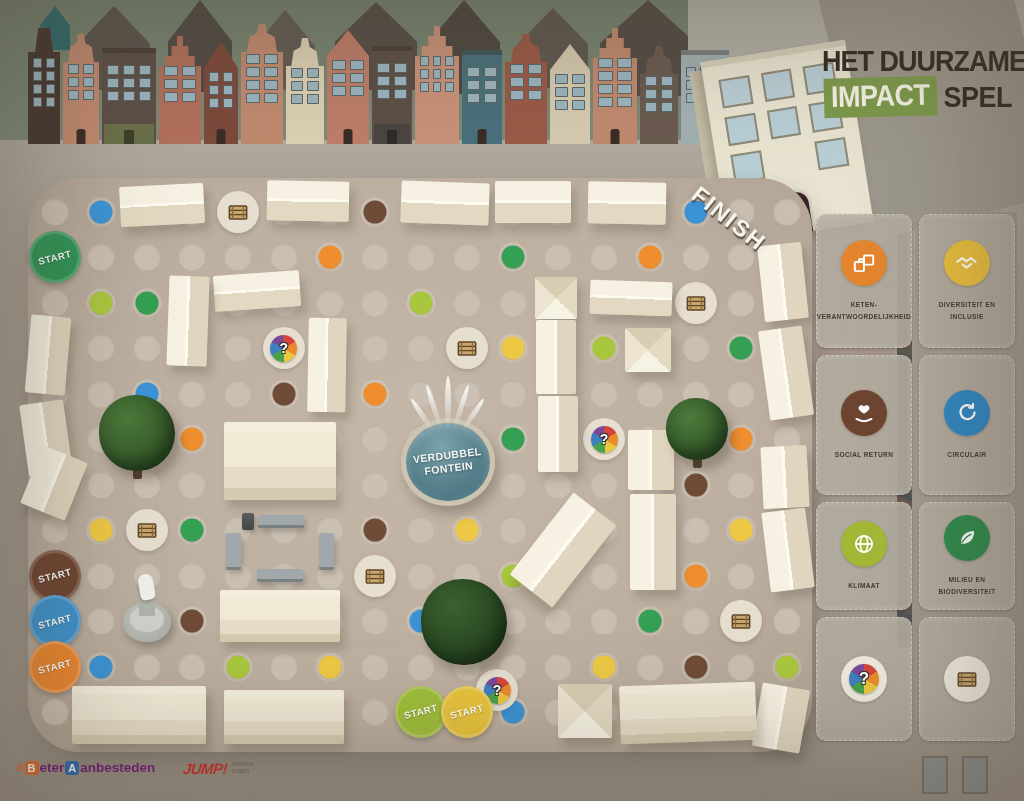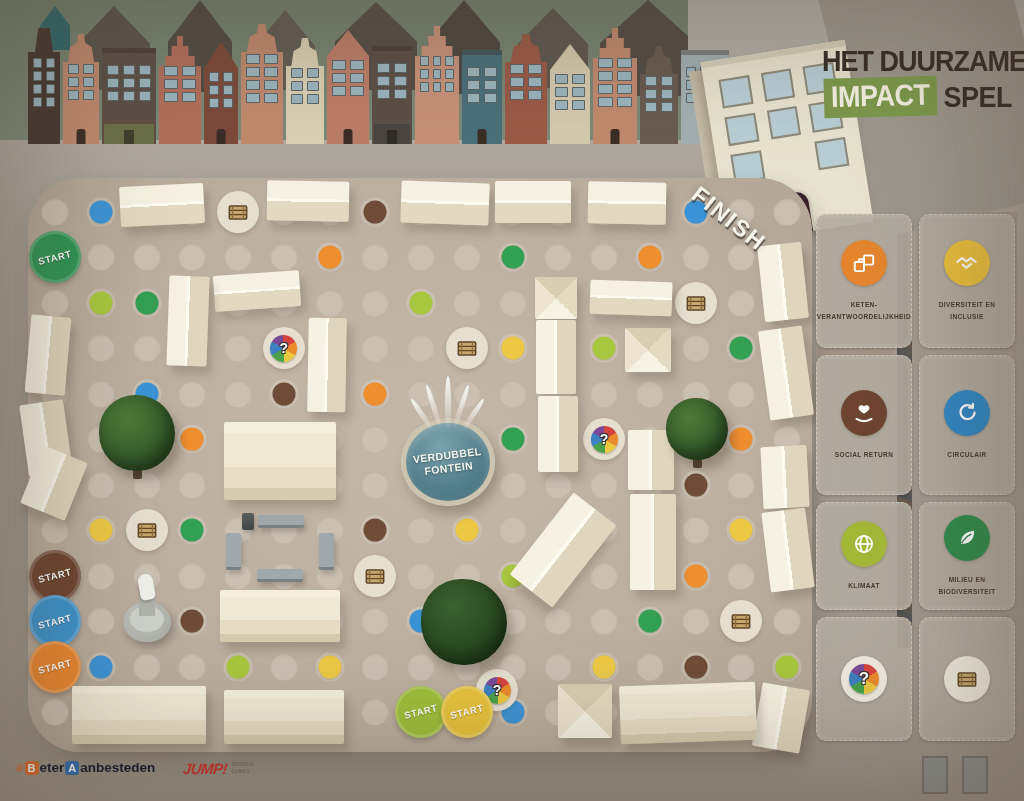--- a/index.html
+++ b/index.html
@@ -87,21 +87,21 @@
   .card-label{font-size:6.5px;font-weight:800;letter-spacing:.4px;color:#463a2e;text-align:center;line-height:1.8;}
   .wheel{width:30px;height:30px;border-radius:50%;background:conic-gradient(#d5443c 0 60deg,#e98a2b 60deg 120deg,#e9c73f 120deg 180deg,#49a149 180deg 240deg,#3d7fc1 240deg 300deg,#7a4a98 300deg 360deg);display:flex;align-items:center;justify-content:center;box-shadow:0 1px 2px rgba(0,0,0,.3);}
   .wheel .q{font-size:17px;font-weight:800;color:#fff;text-shadow:1px 1px 0 #333,-1px 1px 0 #333,1px -1px 0 #333,-1px -1px 0 #333;}
   .special .wheel{width:27px;height:27px;}
   .special .wheel .q{font-size:14px;}
 
   
   #footer{position:absolute;left:16px;top:760px;display:flex;gap:28px;align-items:flex-start;z-index:12;}
   #beter{display:flex;align-items:center;gap:1px;font-size:13.5px;font-weight:800;}
   #beter .hash{color:#dd6b2d;}
-  #beter .txt-blue{color:#0f172a;text-align:right;}
+  #beter .txt-blue{color:#701a75;text-align:right;}
   #beter .box-orange,#beter .box-blue{width:14px;height:14px;border-radius:3px;color:#fff;font-size:11px;display:inline-flex;align-items:center;justify-content:center;}
   #beter .box-orange{background:#dd6b2d;}
   #beter .box-blue{background:#2e6cb0;}
   #jump{display:flex;align-items:center;gap:4px;}
   .jump-text{font-style:italic;font-weight:800;font-size:15px;color:#c9302a;transform:skewX(-6deg);letter-spacing:-.5px;}
   .jump-sub{font-size:4.5px;color:#6f695e;font-weight:700;line-height:1.4;letter-spacing:.3px;}
 
   #vignette{position:absolute;inset:0;box-shadow:inset 0 0 140px 30px rgba(75,62,48,.38);pointer-events:none;z-index:20;}
   svg{display:block;}
 </style>

